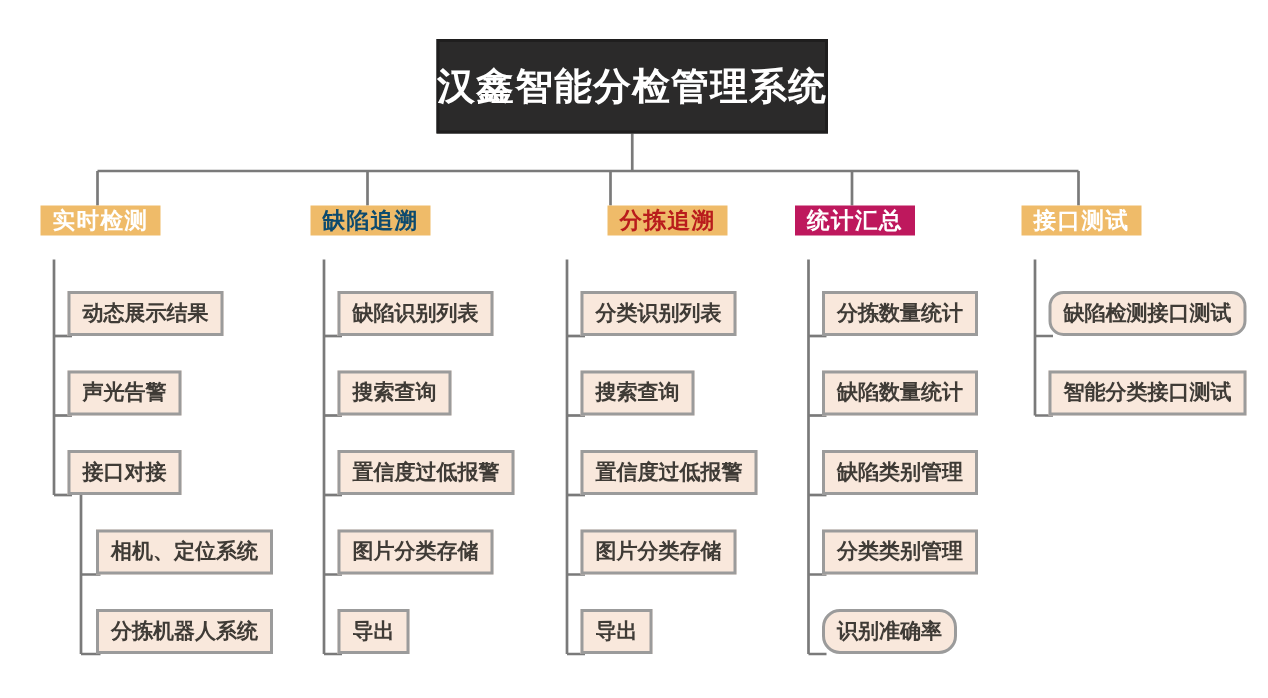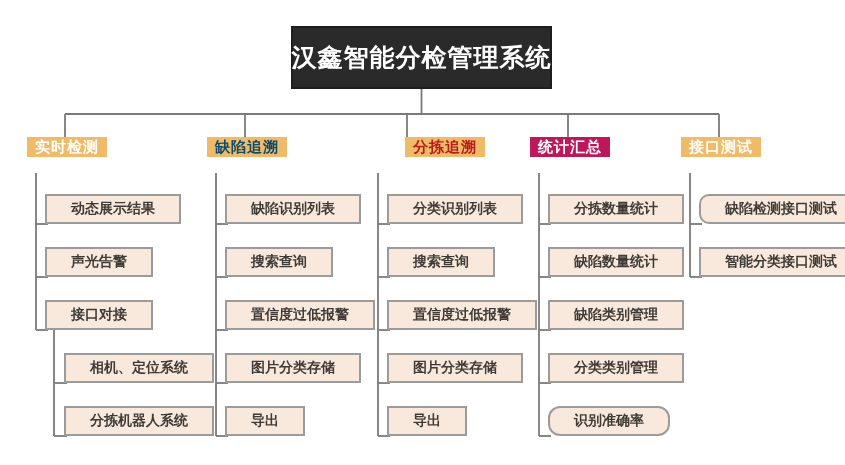--- a/index.html
+++ b/index.html
@@ -12,21 +12,21 @@
   .node{position:absolute;display:flex;align-items:center;justify-content:center;white-space:nowrap;}
   .root-node{
     width:261px;height:63px;
     font-size:25px;font-weight:bold;letter-spacing:1px;
   }
   .branch-node{
     height:20px;padding:0 8px;min-width:76px;
     font-size:15px;font-weight:bold;letter-spacing:1px;
   }
   .child-node{
-    height:30px;padding:0 24px;
+    height:30px;padding:0 8px;
     font-size:14px;font-weight:bold;
     border-style:solid;border-width:2px;
   }
 </style>
 </head>
 <body>
 
 <div id="stage">
   <svg id="wires" viewBox="0 0 845 465">
       <line x1="421.5" y1="89" x2="421.5" y2="114" stroke="#7a7a7a" stroke-width="1.8"></line>

